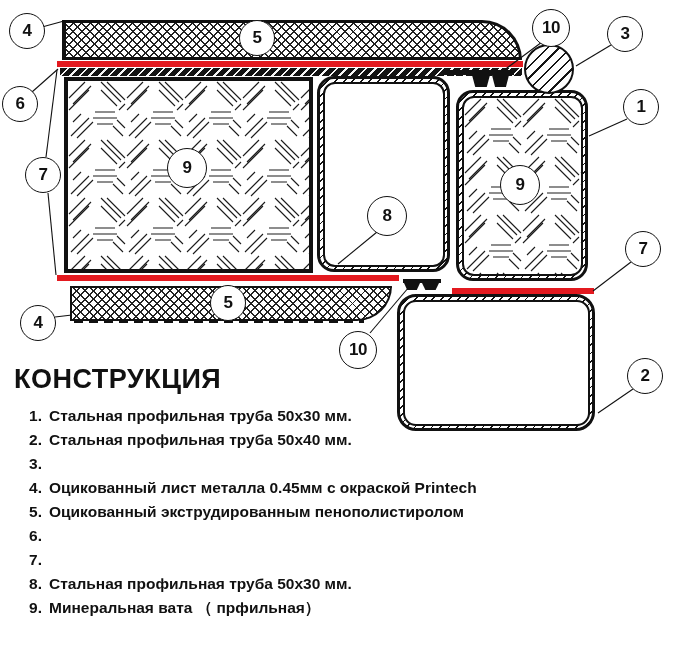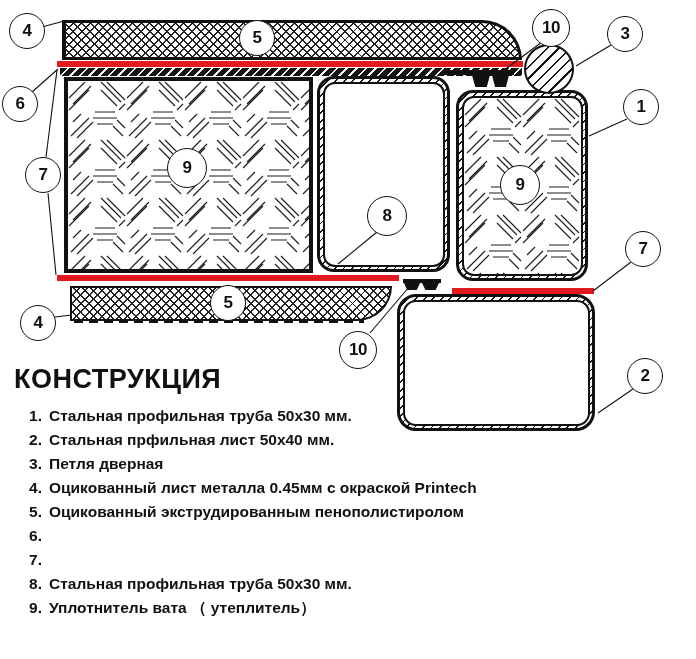--- a/index.html
+++ b/index.html
@@ -158,25 +158,24 @@
 </div>
 
 <div class="legend">
   <h1>КОНСТРУКЦИЯ</h1>
   <div class="lrow">
     <span class="lnum">1.</span>
     <span class="ltxt">Стальная профильная труба 50x30 мм.</span>
   </div>
   <div class="lrow">
     <span class="lnum">2.</span>
-    <span class="ltxt">Стальная прфильная лист 50x40 мм.</span>
+    <span class="ltxt">Стальная профильная труба 50x40 мм.</span>
   </div>
   <div class="lrow">
     <span class="lnum">3.</span>
-    <span class="ltxt">Петля дверная</span>
   </div>
   <div class="lrow">
     <span class="lnum">4.</span>
     <span class="ltxt">Оцикованный лист металла 0.45мм с окраской Printech</span>
   </div>
   <div class="lrow">
     <span class="lnum">5.</span>
     <span class="ltxt">Оцикованный экструдированным пенополистиролом</span>
   </div>
   <div class="lrow">
@@ -184,15 +183,15 @@
   </div>
   <div class="lrow">
     <span class="lnum">7.</span>
   </div>
   <div class="lrow">
     <span class="lnum">8.</span>
     <span class="ltxt">Стальная профильная труба 50x30 мм.</span>
   </div>
   <div class="lrow">
     <span class="lnum">9.</span>
-    <span class="ltxt">Уплотнитель вата （ утеплитель）</span>
+    <span class="ltxt">Минеральная вата （ прфильная）</span>
   </div>
 </div>
 
 </body></html>

